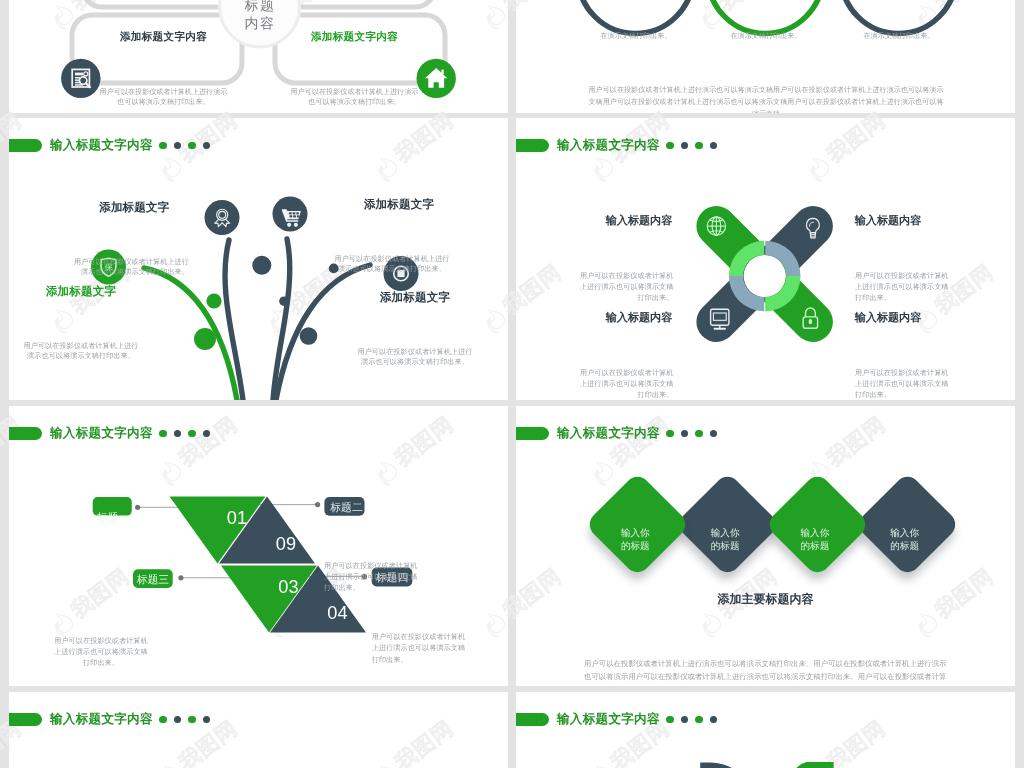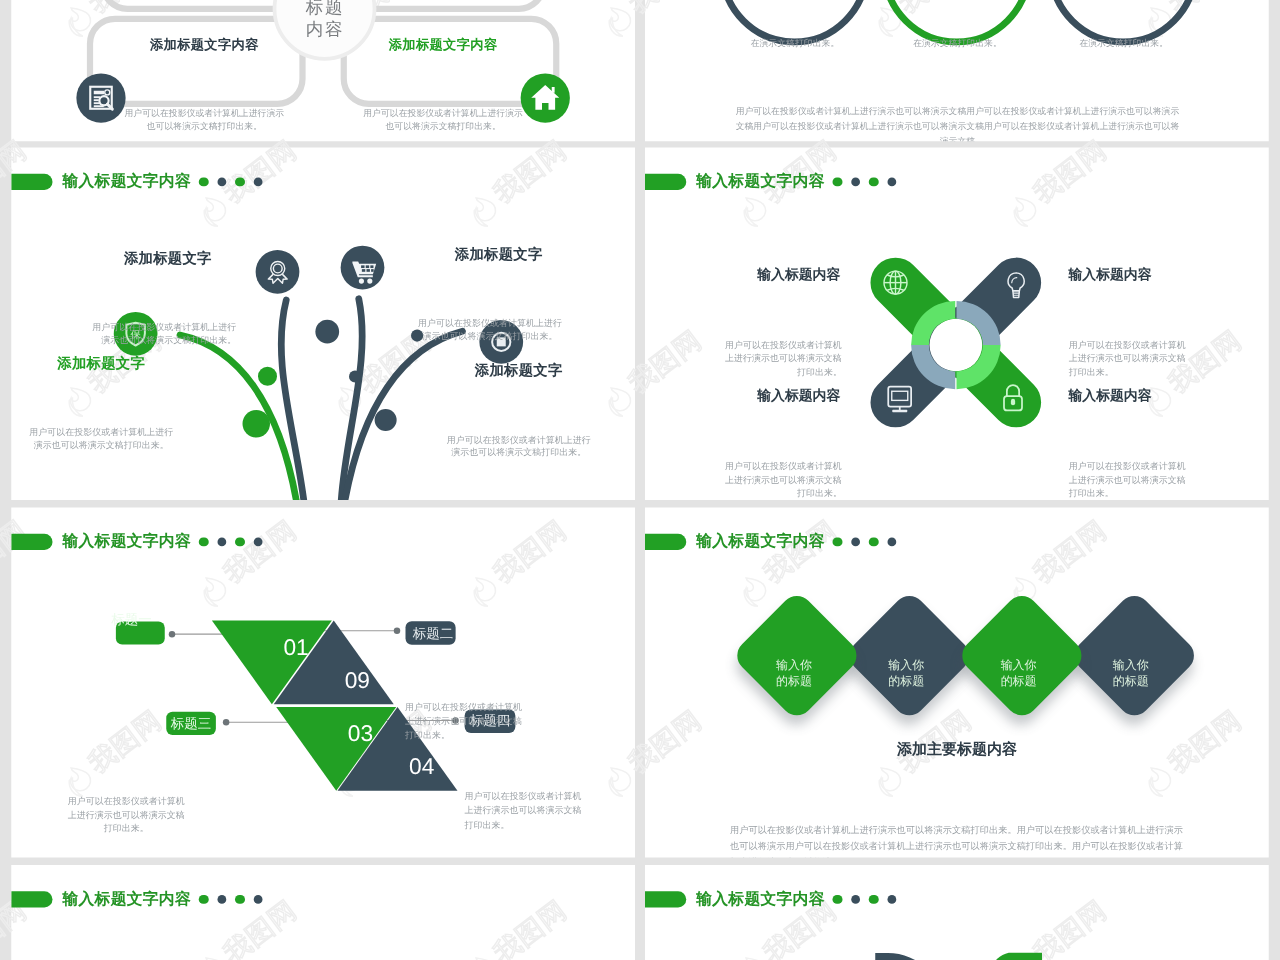--- a/index.html
+++ b/index.html
@@ -355,21 +355,21 @@
       <rect x="124" y="163.3" width="39.7" height="18.7" rx="5" fill="#22a024"></rect>
       <rect x="362.7" y="161.6" width="40.6" height="18.8" rx="5" fill="#3a4e5c"></rect>
     </g>
   </svg>
 
   <div class="tx num" style="left:178px;top:102.5px;width:60px;">01</div>
   <div class="tx num" style="left:227px;top:129px;width:60px;">09</div>
   <div class="tx num" style="left:229.5px;top:171.5px;width:60px;">03</div>
   <div class="tx num" style="left:278.5px;top:198px;width:60px;">04</div>
 
-  <div class="tx" style="left:80px;top:84px;width:48px;color:#eafbea;font-size:10.8px;line-height:12px;">标题一</div>
+  <div class="tx" style="left:80px;top:105px;width:48px;text-align:center;color:#eafbea;font-size:10.8px;line-height:12px;">标题一</div>
   <div class="tx" style="left:313px;top:94.5px;width:49px;text-align:center;color:#e7ecef;font-size:10.8px;line-height:12px;">标题二</div>
   <div class="tx" style="left:119.9px;top:166.8px;width:48px;text-align:center;color:#eafbea;font-size:10.8px;line-height:12px;">标题三</div>
   <div class="tx" style="left:358.5px;top:165.1px;width:49px;text-align:center;color:#e7ecef;font-size:10.8px;line-height:12px;">标题四</div>
 
   <div class="tx body-txt" style="left:315px;top:114.8px;width:150px;text-align:left;font-size:7.1px;line-height:11.2px;">用户可以在投影仪或者计算机
 上进行演示也可以将演示文稿
 打印出来。</div>
   <div class="tx body-txt" style="left:20px;top:189.7px;width:144px;text-align:center;font-size:7.1px;line-height:11.2px;">用户可以在投影仪或者计算机
 上进行演示也可以将演示文稿
 打印出来。</div>

